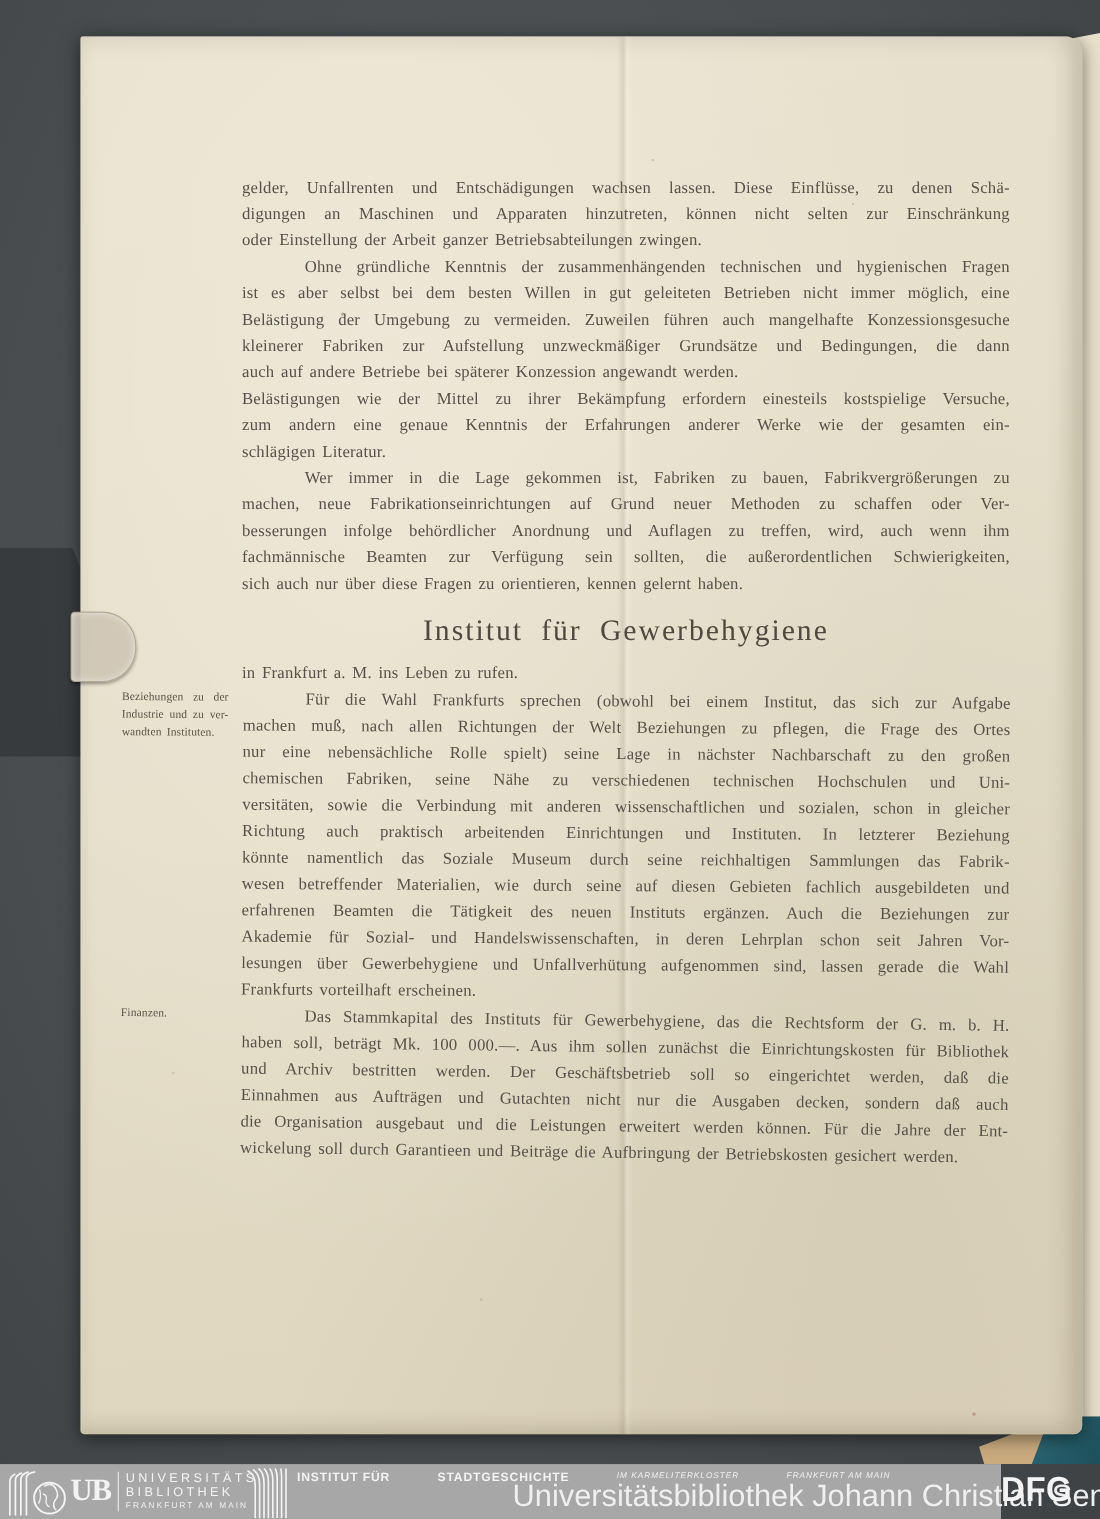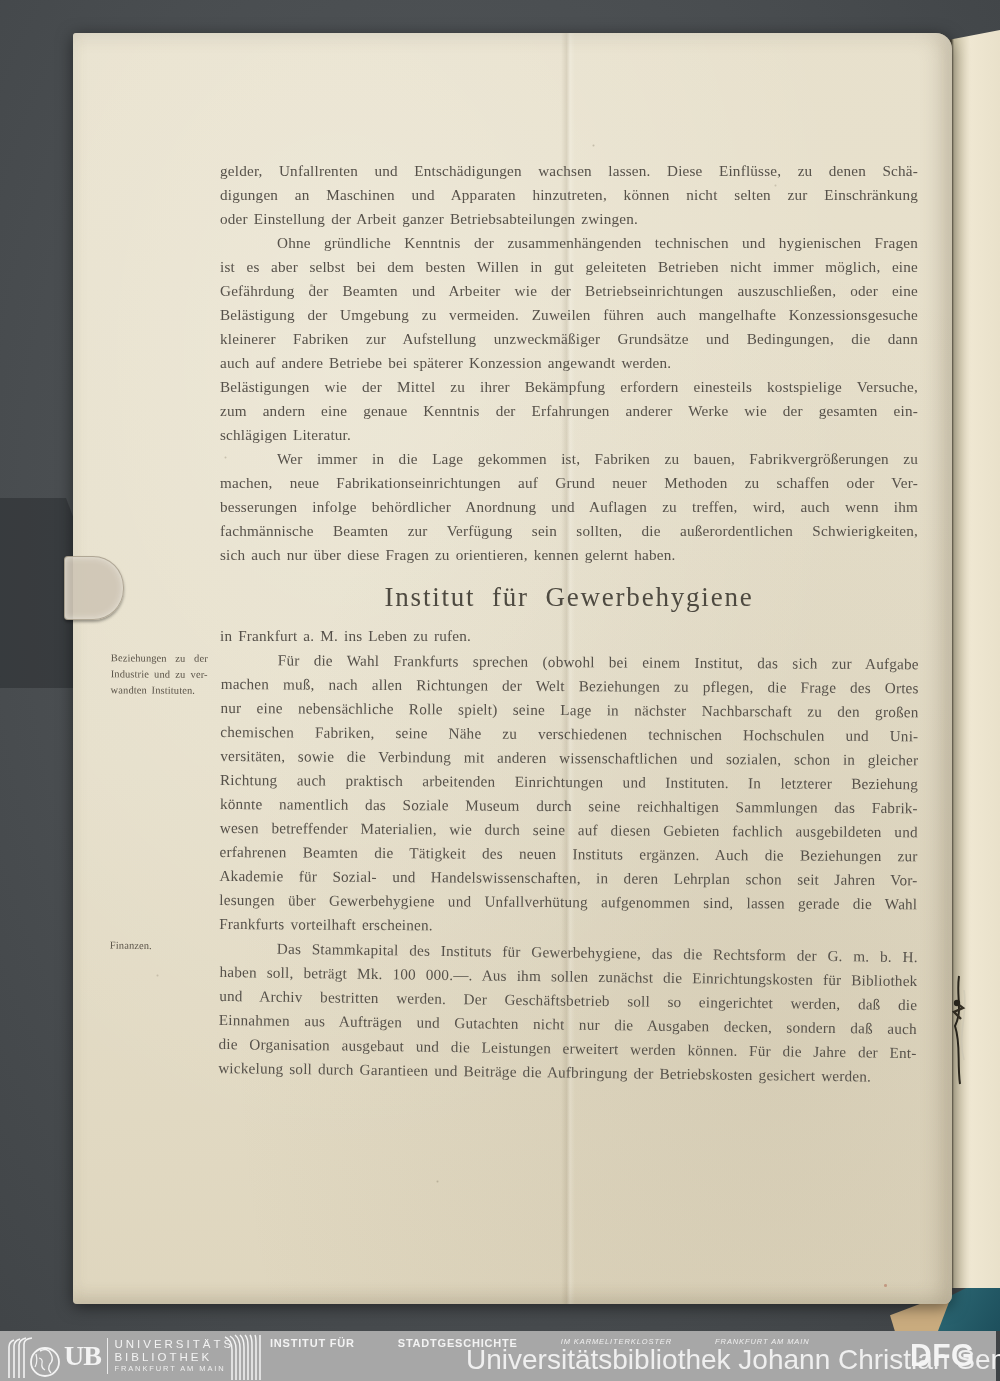--- a/index.html
+++ b/index.html
@@ -36,20 +36,21 @@
     clip-path:polygon(0 55%,85% 0,100% 20%,100% 100%,8% 100%);
   }
   .paper{
     position:absolute;left:73px;top:33px;width:879px;height:1271px;
     background:
       radial-gradient(ellipse at 30% 25%, rgba(255,255,250,0.25), rgba(255,255,250,0) 60%),
       radial-gradient(ellipse at 80% 80%, rgba(120,105,75,0.10), rgba(120,105,75,0) 55%),
       linear-gradient(175deg,#e8e1cd 0%,#e5dec9 55%,#ded5bd 100%);
     border-radius:3px 16px 8px 4px;
     box-shadow:0 3px 16px rgba(0,0,0,0.5);
+    padding-left:32px;
   }
   .paper::after{
     content:"";position:absolute;inset:0;border-radius:inherit;pointer-events:none;
     box-shadow:inset -12px 0 20px rgba(100,88,62,0.22), inset 0 -8px 16px rgba(100,88,62,0.10), inset 0 4px 8px rgba(255,255,250,0.25);
   }
   .crease{
     position:absolute;left:488px;top:0;width:14px;height:100%;
     background:linear-gradient(90deg,rgba(115,102,75,0) 0%,rgba(115,102,75,0.14) 40%,rgba(255,255,248,0.20) 65%,rgba(115,102,75,0) 100%);
   }
   .specks{
@@ -88,21 +89,21 @@
     margin:13px 0 10px;
   }
   .margin-note{
     position:absolute;left:-110px;top:3px;width:97px;
     font-size:10.5px;line-height:16px;color:#5a5348;letter-spacing:0.1px;
   }
   .note-line{text-align:justify;text-align-last:justify;}
   .note-line:last-child{text-align-last:left;}
   
   .footer{
-    position:absolute;left:0;top:1331px;width:996px;height:50px;
+    position:absolute;left:0;top:1331px;width:910px;height:50px;
     background:#a7a7a7;color:#f1f1f1;
     font-family:"Liberation Sans","DejaVu Sans",sans-serif;
   }
   .logo-ub{position:absolute;left:6px;top:4px;display:flex;align-items:center;gap:6px;height:42px;}
   .ub-acronym{
     font-family:"Liberation Serif",serif;font-weight:bold;font-size:28px;
     color:#f3f3f3;letter-spacing:-1px;line-height:1;margin-left:-4px;
   }
   .v-divider{width:1.5px;height:36px;background:rgba(243,243,243,0.9);}
   .ub-lines{display:flex;flex-direction:column;justify-content:space-between;}
@@ -143,21 +144,20 @@
     <div class="specks"></div>
     <div class="text-area" id="text-area">
         <div class="para">
           <div class="line">gelder, Unfallrenten und Entschädigungen wachsen lassen. Diese Einflüsse, zu denen Schä-</div>
           <div class="line">digungen an Maschinen und Apparaten hinzutreten, können nicht selten zur Einschränkung</div>
           <div class="line last">oder Einstellung der Arbeit ganzer Betriebsabteilungen zwingen.</div>
         </div>
         <div class="para">
           <div class="line indent">Ohne gründliche Kenntnis der zusammenhängenden technischen und hygienischen Fragen</div>
           <div class="line">ist es aber selbst bei dem besten Willen in gut geleiteten Betrieben nicht immer möglich, eine</div>
-          <div class="line">Gefährdung der Beamten und Arbeiter wie der Betriebseinrichtungen auszuschließen, oder eine</div>
           <div class="line">Belästigung der Umgebung zu vermeiden. Zuweilen führen auch mangelhafte Konzessionsgesuche</div>
           <div class="line">kleinerer Fabriken zur Aufstellung unzweckmäßiger Grundsätze und Bedingungen, die dann</div>
           <div class="line last">auch auf andere Betriebe bei späterer Konzession angewandt werden.</div>
         </div>
         <div class="para">
           <div class="line">Belästigungen wie der Mittel zu ihrer Bekämpfung erfordern einesteils kostspielige Versuche,</div>
           <div class="line">zum andern eine genaue Kenntnis der Erfahrungen anderer Werke wie der gesamten ein-</div>
           <div class="line last">schlägigen Literatur.</div>
         </div>
         <div class="para">

